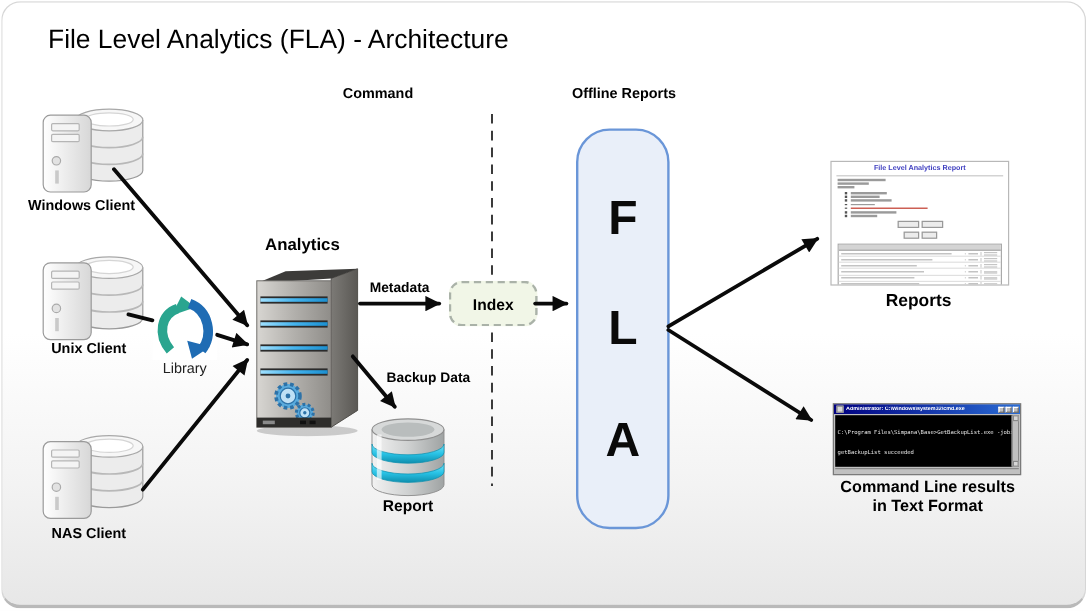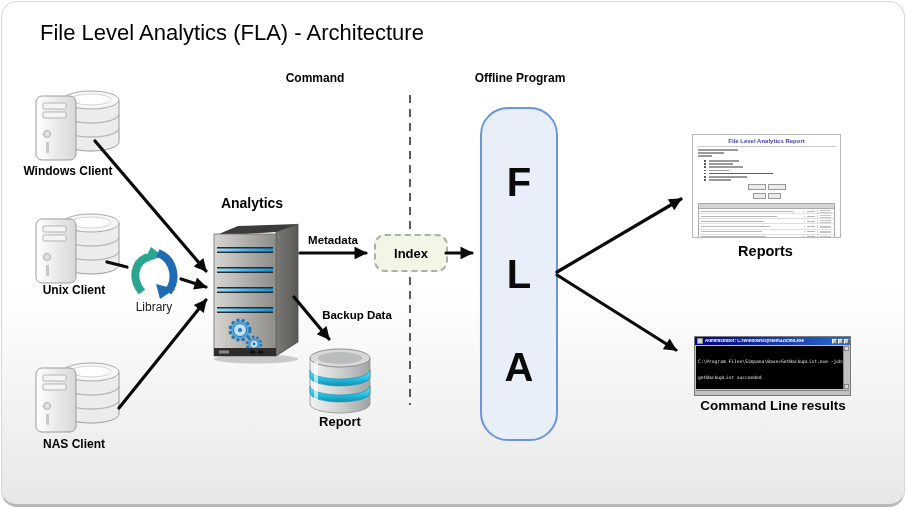--- a/index.html
+++ b/index.html
@@ -159,21 +159,21 @@
       </symbol>
     </defs>
   </svg>
 
   <svg class="bg-ovl" width="907" height="509">
     <line x1="410" y1="95" x2="410" y2="405" stroke="#333" stroke-width="1.6" stroke-dasharray="8 6"></line>
   </svg>
 
   <div class="page-title">File Level Analytics (FLA) - Architecture</div>
   <div class="lbl" style="left:280px;top:71px;width:70px;">Command</div>
-  <div class="lbl" style="left:460px;top:71px;width:120px;">Offline Program</div>
+  <div class="lbl" style="left:460px;top:71px;width:120px;">Offline Reports</div>
 
   <div class="node" style="left:33px;top:86px;width:88px;height:78px;">
     <svg width="88" height="78">
         <use href="#sym-client"></use>
       </svg>
   </div>
   <div class="lbl" style="left:6px;top:164px;width:124px;">Windows Client</div>
 
   <div class="node" style="left:33px;top:209px;width:88px;height:78px;">
     <svg width="88" height="78">
@@ -342,20 +342,21 @@
         <div class="cw-line">getBackupList succeeded</div>
         
         
       </div>
       <div class="cw-vsb"></div>
     </div>
     <div class="cw-hsb"></div>
   </div>
   <div class="cap">
     <div>Command Line results</div>
+    <div>in Text Format</div>
   </div>
 
   <svg class="ovl" width="907" height="509">
     <defs>
       <marker id="ah" viewBox="0 0 10 10" refX="9" refY="5" markerWidth="4.6" markerHeight="4" orient="auto">
         <path d="M0 0 L10 5 L0 10 z" fill="#0a0a0a"></path>
       </marker>
     </defs>
     <g stroke="#0a0a0a" stroke-width="3.2" fill="none" stroke-linecap="round">
       <line x1="95" y1="141" x2="206" y2="271" marker-end="url(#ah)"></line>

